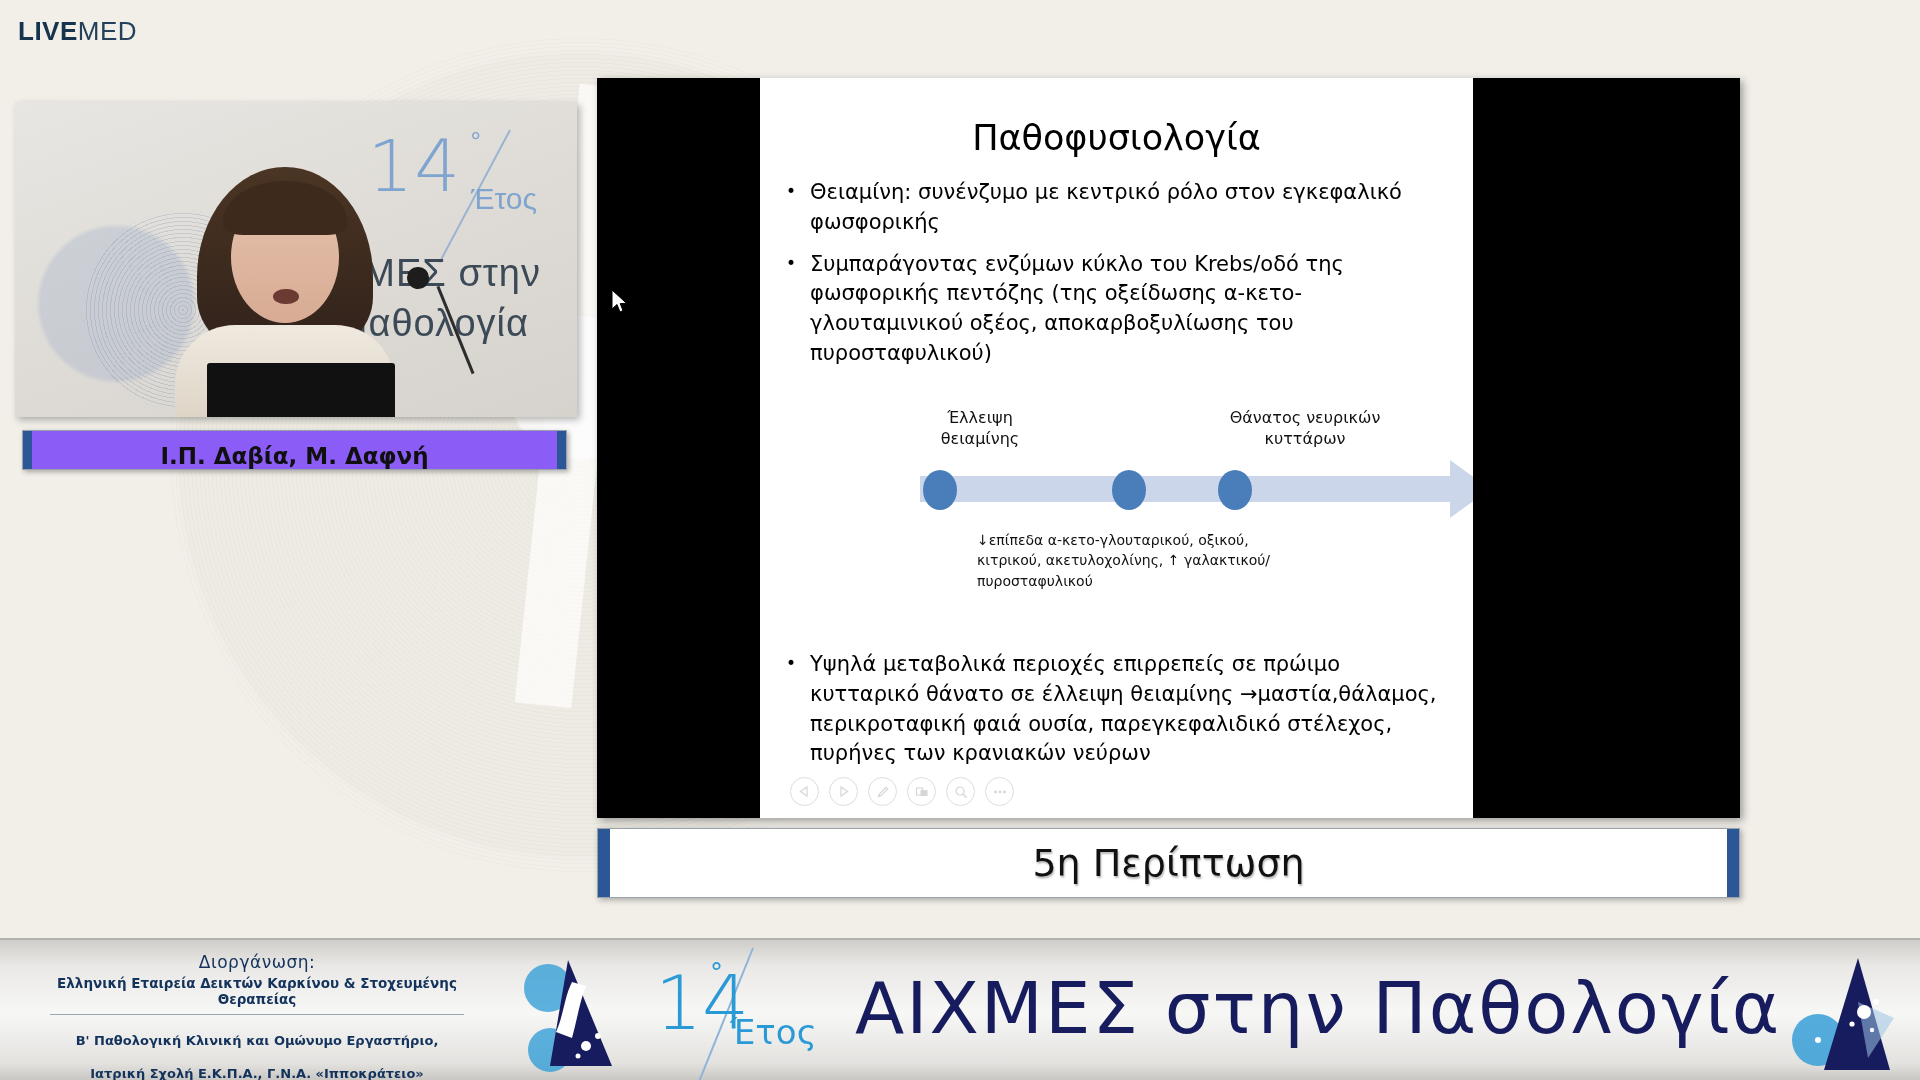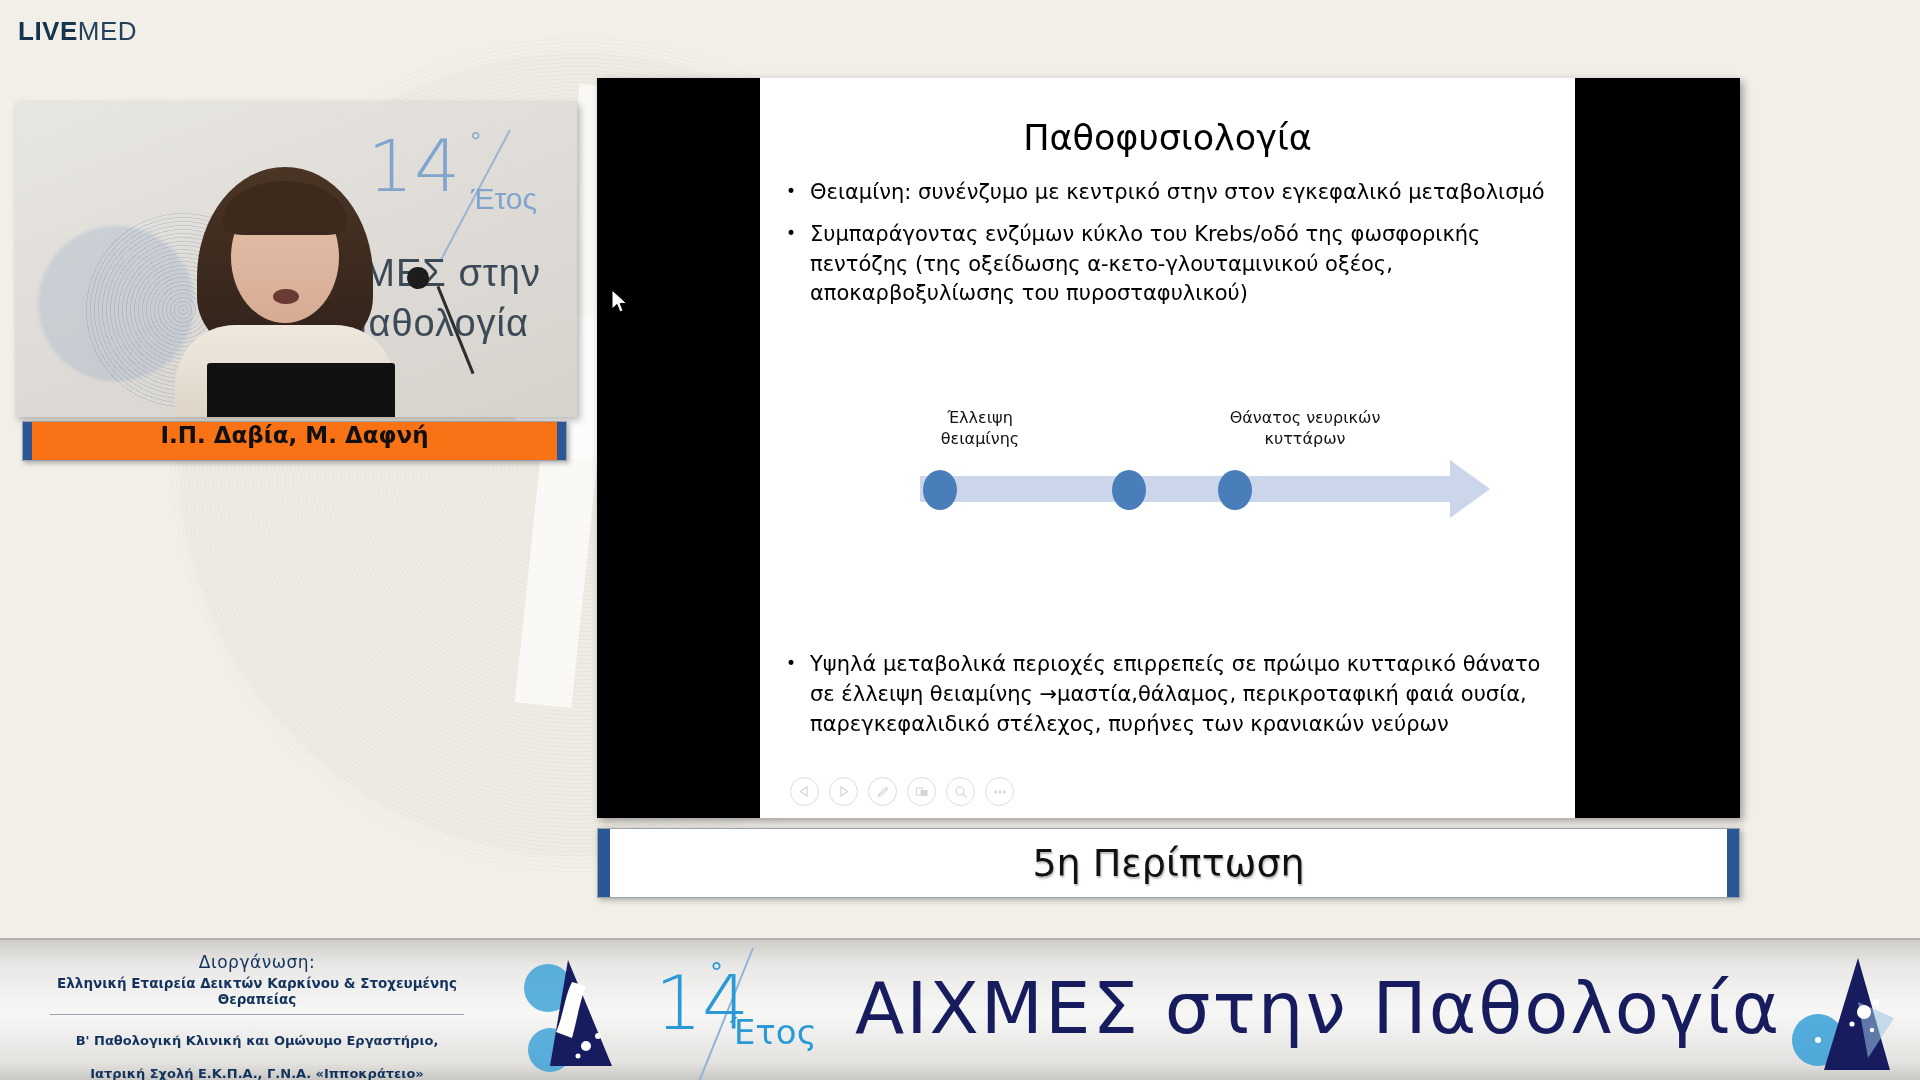--- a/index.html
+++ b/index.html
@@ -122,26 +122,26 @@
     background: #2d2d2d; transform: rotate(-22deg);
   }
   .vp-mic-head {
     position: absolute; right: 148px; bottom: 128px; width: 22px; height: 22px;
     background: #1d1d1d; border-radius: 50% 50% 50% 12px;
   }
 
   
   .name-bar {
     position: absolute;
-    left: 22px; top: 421px;
+    left: 22px; top: 430px;
     width: 545px; height: 40px;
-    background: #f97316;
+    background: #8b5cf6;
     border: 1px solid #9aa3ac;
     box-shadow: 2px 2px 5px rgba(0,0,0,.3);
-    display: flex; align-items: flex-start; justify-content: center;
+    display: flex; align-items: flex-end; justify-content: center;
   }
   .name-bar::before, .name-bar::after {
     content: ""; position: absolute; top: 0; width: 9px; height: 100%;
     background: #2b5797;
   }
   .name-bar::before { left: 0; }
   .name-bar::after  { right: 0; }
   .name-bar .txt {
     font-size: 23px; font-weight: 700; color: #101010;
     font-family: "DejaVu Sans", sans-serif; z-index: 2;
@@ -151,21 +151,21 @@
   .stage {
     position: absolute;
     left: 597px; top: 78px;
     width: 1143px; height: 740px;
     background: #000;
     box-shadow: 3px 3px 8px rgba(0,0,0,.35);
   }
   .slide {
     position: absolute;
     left: 163px; top: 0;
-    width: 815px; height: 740px;
+    width: 713px; height: 740px;
     background: #fff;
     overflow: hidden;
   }
   .slide-title {
     position: absolute; top: 40px; left: 0; right: 0;
     text-align: center;
     font-family: "DejaVu Sans", sans-serif;
     font-size: 35px; color: #000; font-weight: 400;
   }
   .bullets { position: absolute; left: 26px; top: 100px; right: 24px; }
@@ -338,36 +338,37 @@
   </div>
 
   <div class="stage">
     <div class="slide">
 
       <div class="slide-title">Παθοφυσιολογία</div>
 
       <div class="bullets">
         <div class="bullet">
           <span class="dot">•</span>
-          <span class="bt">Θειαμίνη: συνένζυμο με κεντρικό στην στον εγκεφαλικό μεταβολισμό</span>
+          <span class="bt">Θειαμίνη: συνένζυμο με κεντρικό ρόλο στον εγκεφαλικό φωσφορικής</span>
         </div>
         <div class="bullet">
           <span class="dot">•</span>
           <span class="bt">Συμπαράγοντας ενζύμων  κύκλο του Krebs/οδό της φωσφορικής πεντόζης (της οξείδωσης α-κετο-γλουταμινικού οξέος, αποκαρβοξυλίωσης του πυροσταφυλικού)</span>
         </div>
       </div>
 
       <div class="diagram">
         <div class="dg-lbl dg-lbl-1">Έλλειψη<br>θειαμίνης</div>
         <div class="dg-lbl dg-lbl-2">Θάνατος νευρικών<br>κυττάρων</div>
         <div class="dg-arrow"></div>
         <div class="dg-head"></div>
         <div class="dg-node dg-n1"></div>
         <div class="dg-node dg-n2"></div>
         <div class="dg-node dg-n3"></div>
+        <div class="dg-note">↓επίπεδα α-κετο-γλουταρικού, οξικού, κιτρικού, ακετυλοχολίνης, ↑ γαλακτικού/πυροσταφυλικού</div>
       </div>
 
       <div class="bullets-2">
         <div class="bullet">
           <span class="dot">•</span>
           <span class="bt">Υψηλά μεταβολικά περιοχές επιρρεπείς σε πρώιμο κυτταρικό θάνατο σε έλλειψη θειαμίνης →μαστία,θάλαμος, περικροταφική φαιά ουσία, παρεγκεφαλιδικό στέλεχος, πυρήνες των κρανιακών νεύρων</span>
         </div>
       </div>
 
       <div class="slide-toolbar">

